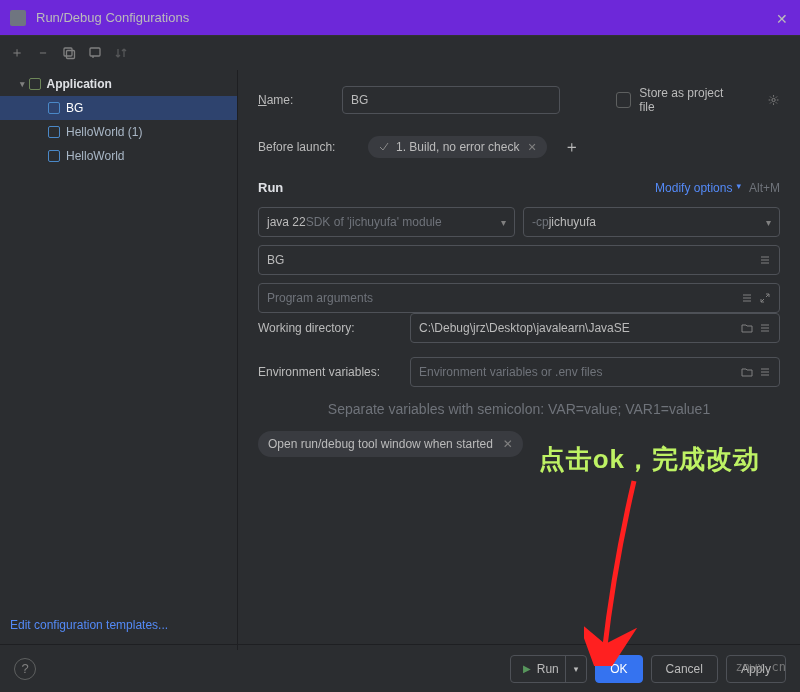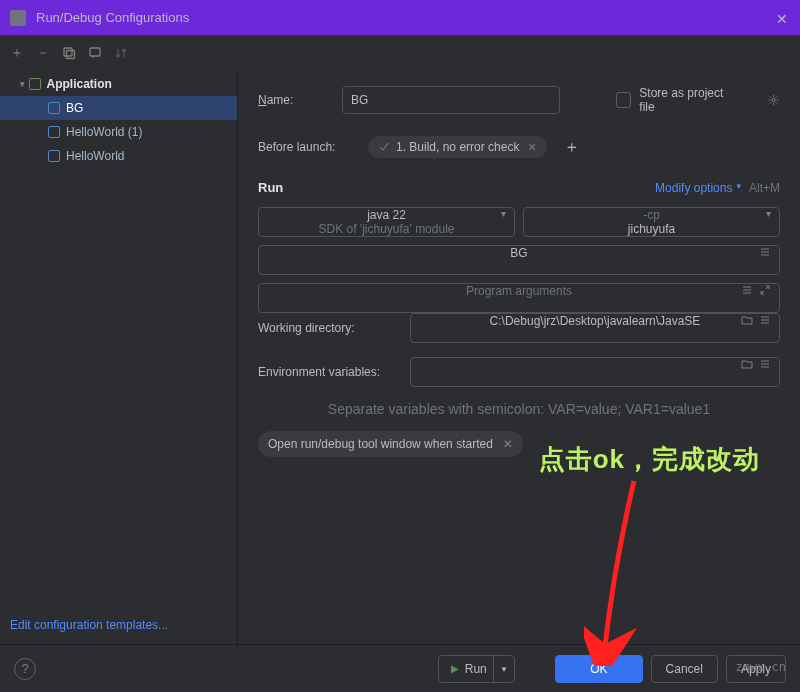--- a/index.html
+++ b/index.html
@@ -38,21 +38,21 @@
 .task-pill svg { width: 12px; height: 12px; }
 .task-pill .x { color: #808080; font-size: 11px; cursor: pointer; margin-left: 2px; }
 .plus-btn { width: 22px; height: 22px; display: flex; align-items: center; justify-content: center; color: #bbbbbb; cursor: pointer; font-size: 16px; }
 
 .section-header { display: flex; justify-content: space-between; align-items: center; margin-bottom: 12px; }
 .section-title { font-weight: bold; color: #dfe1e5; font-size: 13px; }
 .modify-link { color: #548af7; font-size: 12px; cursor: pointer; display: flex; align-items: flex-start; gap: 4px; }
 .modify-link .hint { color: #6f737a; margin-left: 4px; }
 
 .dd-row { display: flex; gap: 8px; margin-bottom: 8px; }
-.dropdown { background: #2b2d30; border: 1px solid #4e5157; height: 30px; border-radius: 4px; display: flex; align-items: center; padding: 0 8px; font-size: 12px; color: #bbbbbb; position: relative; font-family: monospace; flex-direction: column; }
+.dropdown { background: #2b2d30; border: 1px solid #4e5157; height: 30px; border-radius: 4px; display: flex; align-items: center; padding: 0 8px; font-size: 12px; color: #bbbbbb; position: relative; font-family: monospace; }
 .dropdown.full { width: 100%; }
 .dropdown .placeholder { color: #6f737a; }
 .dropdown .chev { position: absolute; right: 8px; color: #808080; font-size: 10px; }
 .dropdown .iconbtn { position: absolute; right: 8px; display: flex; gap: 6px; color: #808080; }
 .dropdown .iconbtn.dual { right: 8px; }
 
 .hint-text { color: #6f737a; font-size: 11px; margin: 6px 0 16px 0; }
 .field-row { display: flex; align-items: center; gap: 12px; margin-bottom: 14px; }
 .field-row .flabel { width: 140px; color: #bbbbbb; }
 .field-row .fctrl { flex: 1; }
@@ -63,21 +63,21 @@
 .open-pill .x { color: #808080; cursor: pointer; }
 
 .edit-templates { position: absolute; left: 10px; bottom: 60px; color: #548af7; font-size: 12px; cursor: pointer; }
 
 .footer { position: absolute; bottom: 0; left: 0; right: 0; height: 48px; border-top: 1px solid #1e1f22; display: flex; align-items: center; padding: 0 14px; gap: 8px; }
 .footer .help { width: 22px; height: 22px; border: 1px solid #5e6060; border-radius: 50%; display: flex; align-items: center; justify-content: center; color: #808080; font-size: 13px; cursor: pointer; }
 .footer .spacer { flex: 1; }
 .btn { height: 28px; padding: 0 14px; border-radius: 4px; font-size: 12px; cursor: pointer; display: flex; align-items: center; gap: 6px; border: 1px solid #4e5157; background: #2b2d30; color: #bbbbbb; }
 .btn.run-split { padding: 0 0 0 12px; }
 .btn.run-split .run-chev { border-left: 1px solid #4e5157; padding: 0 8px; height: 100%; display: flex; align-items: center; font-size: 9px; }
-.btn.primary { background: #3573f0; border-color: #3573f0; color: #fff; padding: 0 34px; margin-left: 32px; }
+.btn.primary { background: #3573f0; border-color: #3573f0; color: #fff; padding: 0 14px; }
 .run-play { color: #57965c; font-size: 10px; }
 
 .watermark { position: absolute; right: 14px; bottom: 18px; color: #888; font-size: 12px; font-family: monospace; opacity: 0.8; }
 
 .annotation { position: absolute; color: #bef264; font-size: 26px; font-weight: bold; right: 40px; top: 442px; letter-spacing: 1px; }
 .arrow-svg { position: absolute; left: 584px; top: 476px; pointer-events: none; }
 </style>
 </head>
 <body>
 
@@ -212,20 +212,21 @@
           <svg width="12" height="12" viewBox="0 0 12 12" stroke="#808080" fill="none">
               <path d="M2 3h8M2 6h8M2 9h8"></path>
             </svg>
         </span>
       </div>
     </div>
 
     <div class="field-row">
       <span class="flabel"><span class="u">E</span>nvironment variables:</span>
       <div class="dropdown full fctrl">
+        <span class="placeholder">Environment variables or .env files</span>
         <span class="iconbtn dual">
           <svg width="12" height="12" viewBox="0 0 12 12" stroke="#808080" fill="none">
               <path d="M1 3h4l1 1h5v6H1z"></path>
             </svg>
           <svg width="12" height="12" viewBox="0 0 12 12" stroke="#808080" fill="none">
               <path d="M2 3h8M2 6h8M2 9h8"></path>
             </svg>
         </span>
       </div>
     </div>

